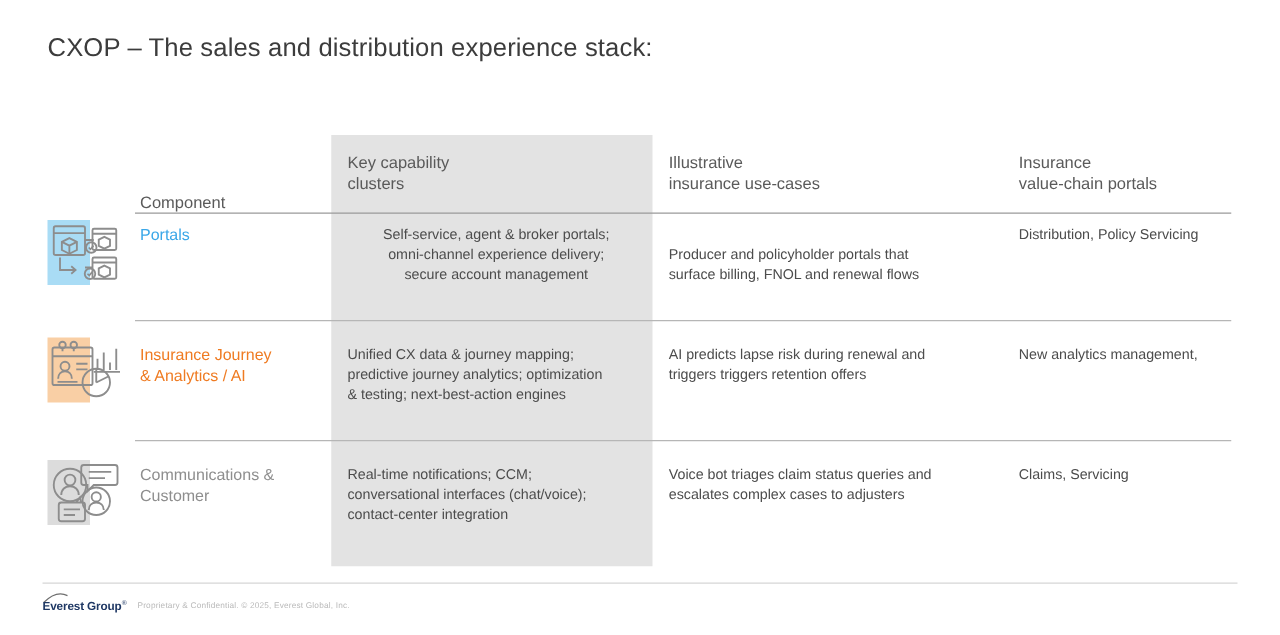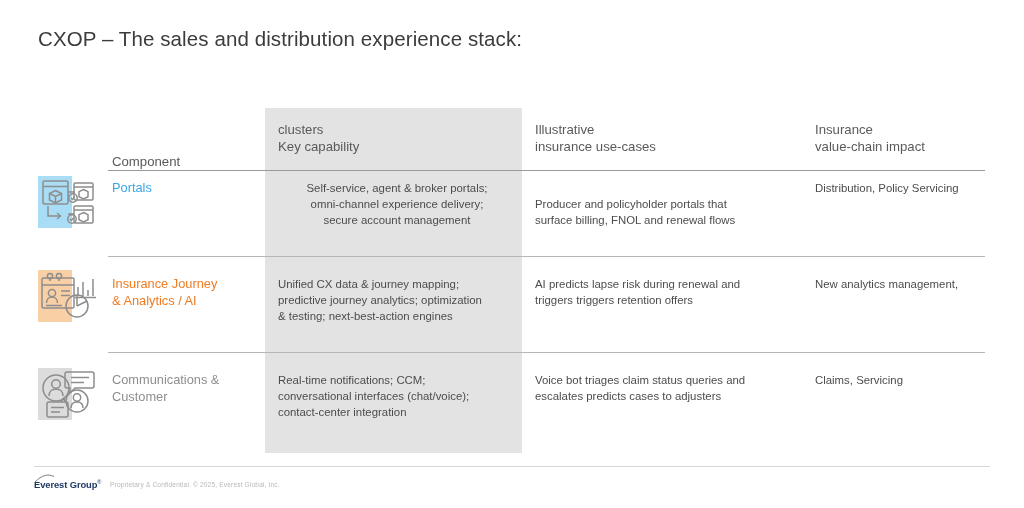--- a/index.html
+++ b/index.html
@@ -153,32 +153,32 @@
 <div class="slide-title">CXOP – The sales and distribution experience stack:</div>
 
 <div class="band"></div>
 
 <div class="table">
 
   <div class="row hdr-row">
     <div class="c-comp hdr bottom">Component</div>
 
     <div class="c-key hdr">
+      <div>Key capability</div>
       <div>clusters</div>
-      <div>Key capability</div>
     </div>
 
     <div class="c-use hdr">
       <div>Illustrative</div>
       <div>insurance use-cases</div>
     </div>
 
     <div class="c-impact hdr">
       <div>Insurance</div>
-      <div>value-chain impact</div>
+      <div>value-chain portals</div>
     </div>
   </div>
   <div class="hdr-rule"></div>
 
   <div class="row body-row" style="top:180px;">
 
     <div class="c-icon" style="top:-6px;">
       <div class="icon-tile">
         <div class="icon-bg bg-blue"></div>
         <svg class="icon-art" width="72" height="56" viewBox="0 0 72 56">
@@ -309,21 +309,21 @@
     </div>
 
     <div class="c-key cell" style="top:0;">
       <p>Real-time notifications; CCM;</p>
       <p>conversational interfaces (chat/voice);</p>
       <p>contact-center integration</p>
     </div>
 
     <div class="c-use cell" style="top:0;">
       <p>Voice bot triages claim status queries and</p>
-      <p>escalates predicts cases to adjusters</p>
+      <p>escalates complex cases to adjusters</p>
     </div>
 
     <div class="c-impact cell" style="top:0;">
       <p>Claims, Servicing</p>
     </div>
   </div>
 </div>
 
 <div class="footer-rule"></div>
 

